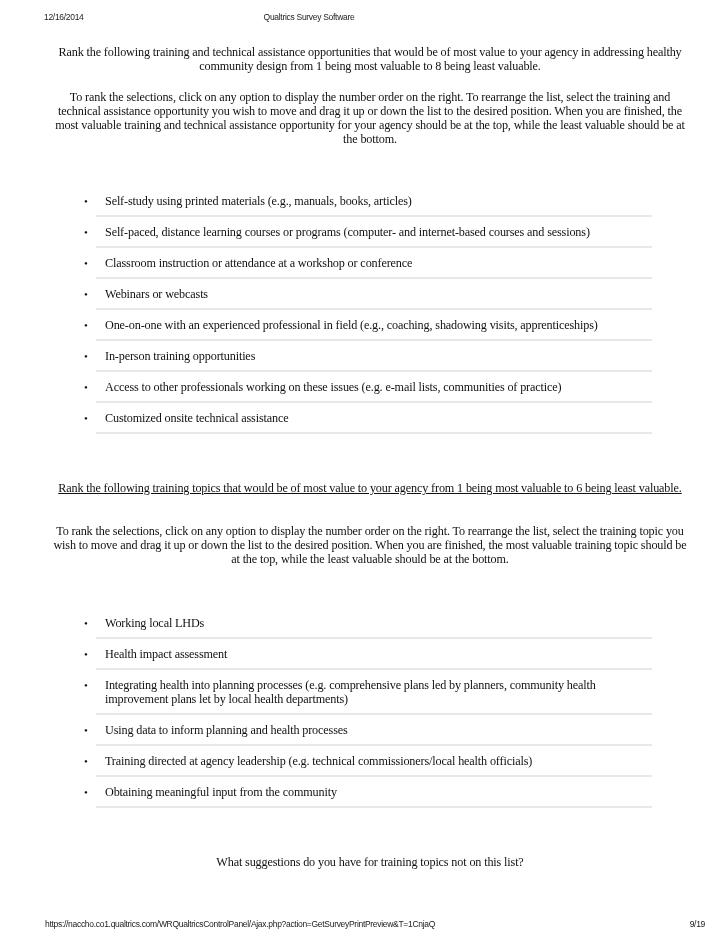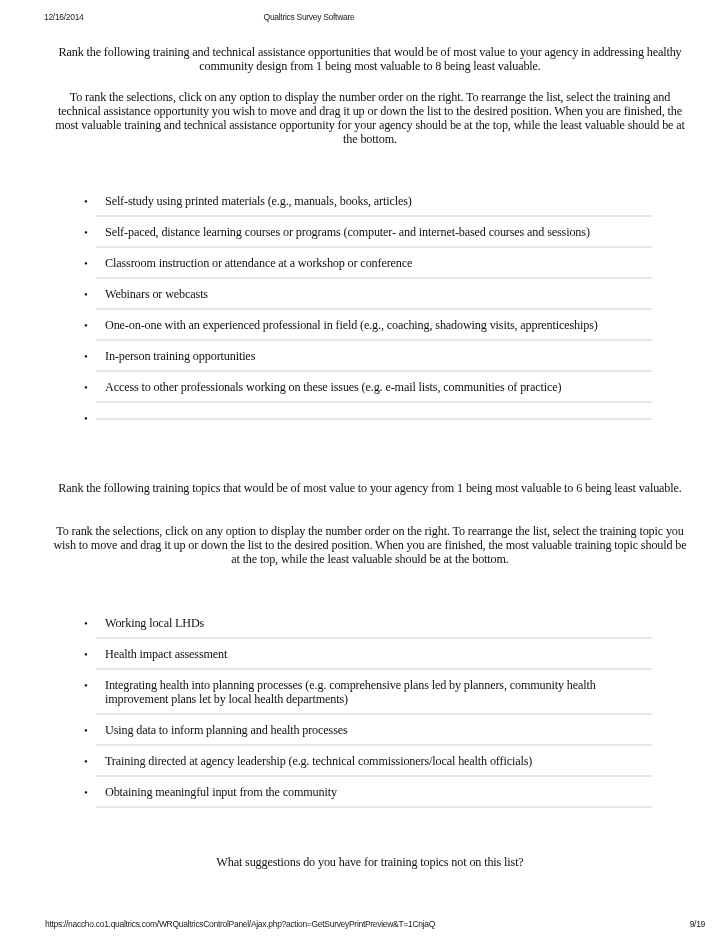--- a/index.html
+++ b/index.html
@@ -52,24 +52,25 @@
   <li>
       <span class="bullet">•</span>
       <span class="lbl">In-person training opportunities</span>
     </li>
   <li>
       <span class="bullet">•</span>
       <span class="lbl">Access to other professionals working on these issues (e.g. e-mail lists, communities of practice)</span>
     </li>
   <li>
       <span class="bullet">•</span>
+      <span class="lbl">Customized onsite technical assistance</span>
     </li>
 </ul>
 
-<p class="para serif" style="top:481px;">Rank the following training topics that would  be of most value to your agency from 1 being most valuable to 6 being least valuable.</p>
+<p class="para serif" style="top:481px;text-decoration:underline;">Rank the following training topics that would  be of most value to your agency from 1 being most valuable to 6 being least valuable.</p>
 <p class="para serif" style="top:524px;">To rank the selections, click on any option to display the number order on the right. To rearrange the list, select the training topic you wish to move and drag it up or down the list to the desired position. When you are finished, the most valuable training topic should be at the top, while the least valuable should be at the bottom.</p>
 
 <ul class="rank serif" style="top:608px;">
   <li>
       <span class="bullet">•</span>
       <span class="lbl">Working local LHDs</span>
     </li>
   <li>
       <span class="bullet">•</span>
       <span class="lbl">Health impact assessment</span>

